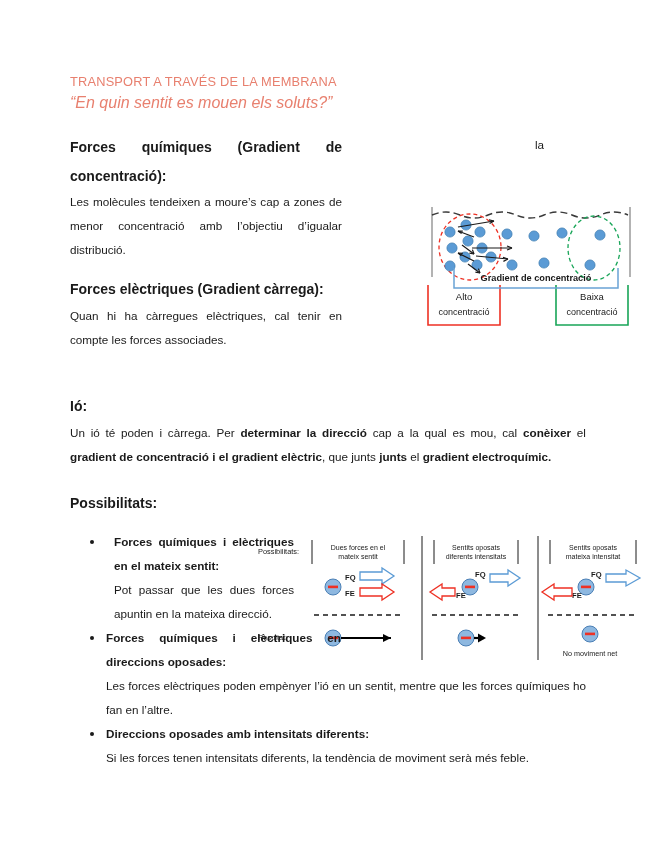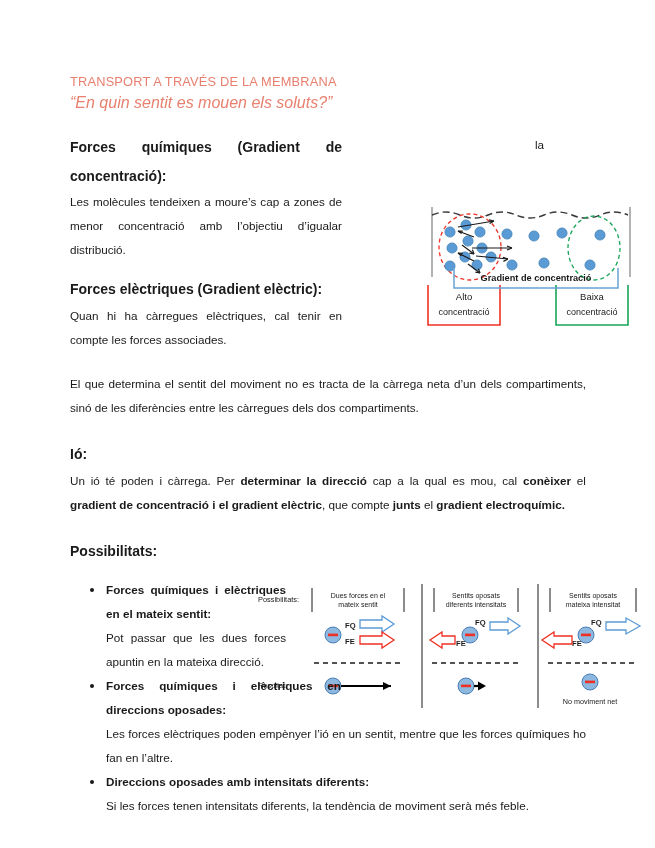--- a/index.html
+++ b/index.html
@@ -112,21 +112,21 @@
     font-size: 11.7px;
     font-weight: bold;
     line-height: 2.05;
     text-align: justify;
   }
   li .li-body {
     font-size: 11.7px;
     line-height: 2.05;
     text-align: justify;
   }
-  .w-narrow { width: 180px; }
+  .w-narrow { width: 180px; margin-left: 8px; }
   .w-mid { width: 235px; }
   .w-full { width: 480px; }
 
   
   .fig-forces {
     position: absolute;
     left: 186px;
     top: 0px;
     width: 392px;
     height: 133px;
@@ -212,41 +212,40 @@
           <text x="170" y="99" text-anchor="middle" font-family="Liberation Sans, sans-serif" font-size="9.5" fill="#1a1a1a">Baixa</text>
           <text x="170" y="114" text-anchor="middle" font-family="Liberation Sans, sans-serif" font-size="9" fill="#1a1a1a">concentració</text>
         </svg>
       </div>
 
     </div>
 
     <div class="gap-sm"></div>
 
     <div class="sec-elec">
-      <div class="head-bold narrow">Forces elèctriques (Gradient elèctric):</div>
+      <div class="head-bold narrow">Forces elèctriques (Gradient càrrega):</div>
       <p class="para narrow">Quan hi ha càrregues elèctriques, cal tenir en compte les forces associades.</p>
 
       <div style="position:absolute; left:352px; top:-8px; width:218px; height:24px;">
         <svg width="218" height="24" viewBox="0 0 218 24" xmlns="http://www.w3.org/2000/svg">
           <path d="M32,1 L32,21 L196,21 L196,1" fill="none" stroke="#6aa3d5" stroke-width="1.5"></path>
           <text x="114" y="14" text-anchor="middle" font-family="Liberation Sans, sans-serif" font-size="9.2" font-weight="bold" fill="#1a1a1a">Gradient de concentració</text>
         </svg>
       </div>
     </div>
 
     <div class="gap-md"></div>
 
-    <p class="para">El que determina el sentit del moviment no es tracta de la càrrega neta d’un dels compartiments, sinó de les diferències entre les càrregues dels dos compartiments.</p>
 
     <div class="gap-md"></div>
 
     <div>
       <div class="head-bold">Ió:</div>
       <p class="para">
-        <span>Un ió té poden i càrrega. Per </span><span class="bold">determinar la direcció</span><span> cap a la qual es mou, cal </span><span class="bold">conèixer</span><span> el </span><span class="bold">gradient de concentració i el gradient elèctric</span><span>, que compte </span><span class="bold">junts</span><span> el </span><span class="bold">gradient electroquímic.</span>
+        <span>Un ió té poden i càrrega. Per </span><span class="bold">determinar la direcció</span><span> cap a la qual es mou, cal </span><span class="bold">conèixer</span><span> el </span><span class="bold">gradient de concentració i el gradient elèctric</span><span>, que junts </span><span class="bold">junts</span><span> el </span><span class="bold">gradient electroquímic.</span>
       </p>
     </div>
 
     <div class="gap-md"></div>
 
     <div class="head-bold">Possibilitats:</div>
 
     <div class="gap-sm"></div>
 
     <div class="rel-wrap">

